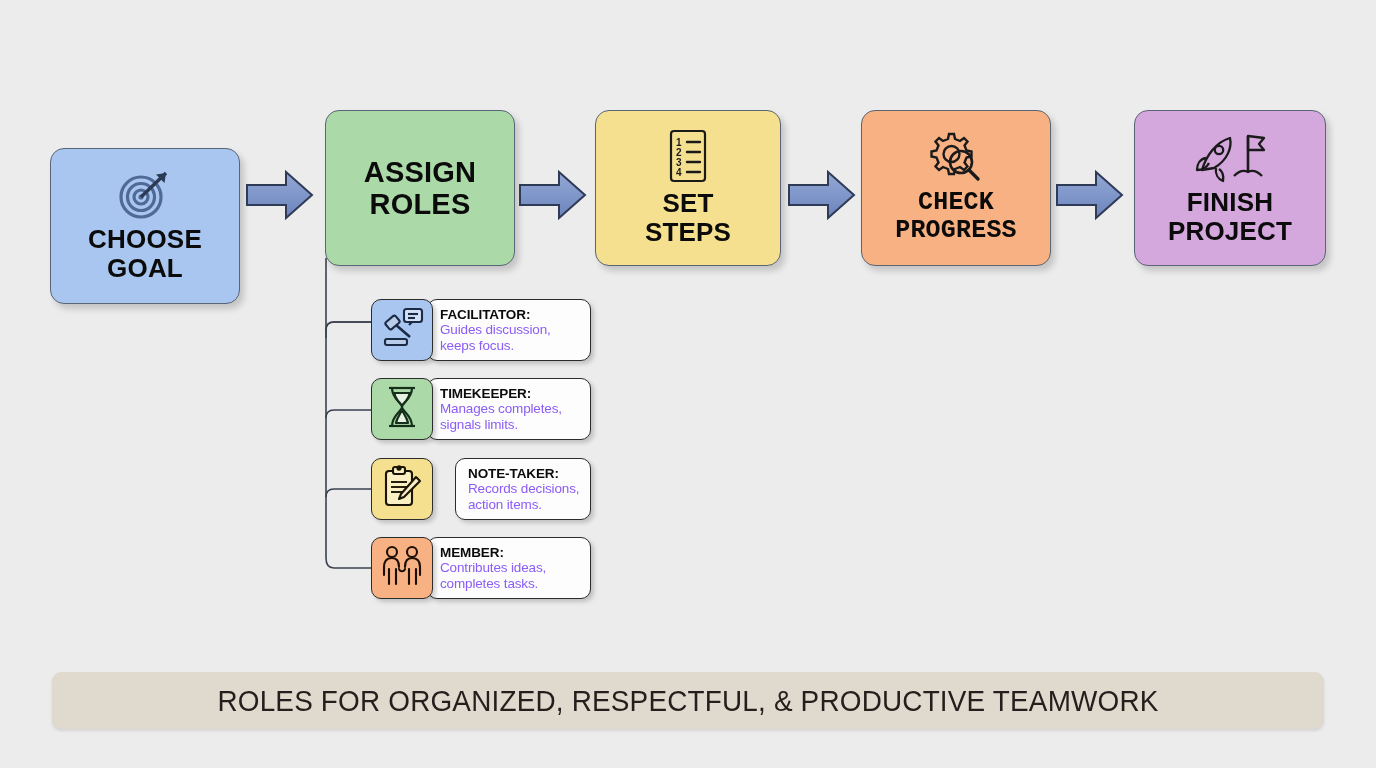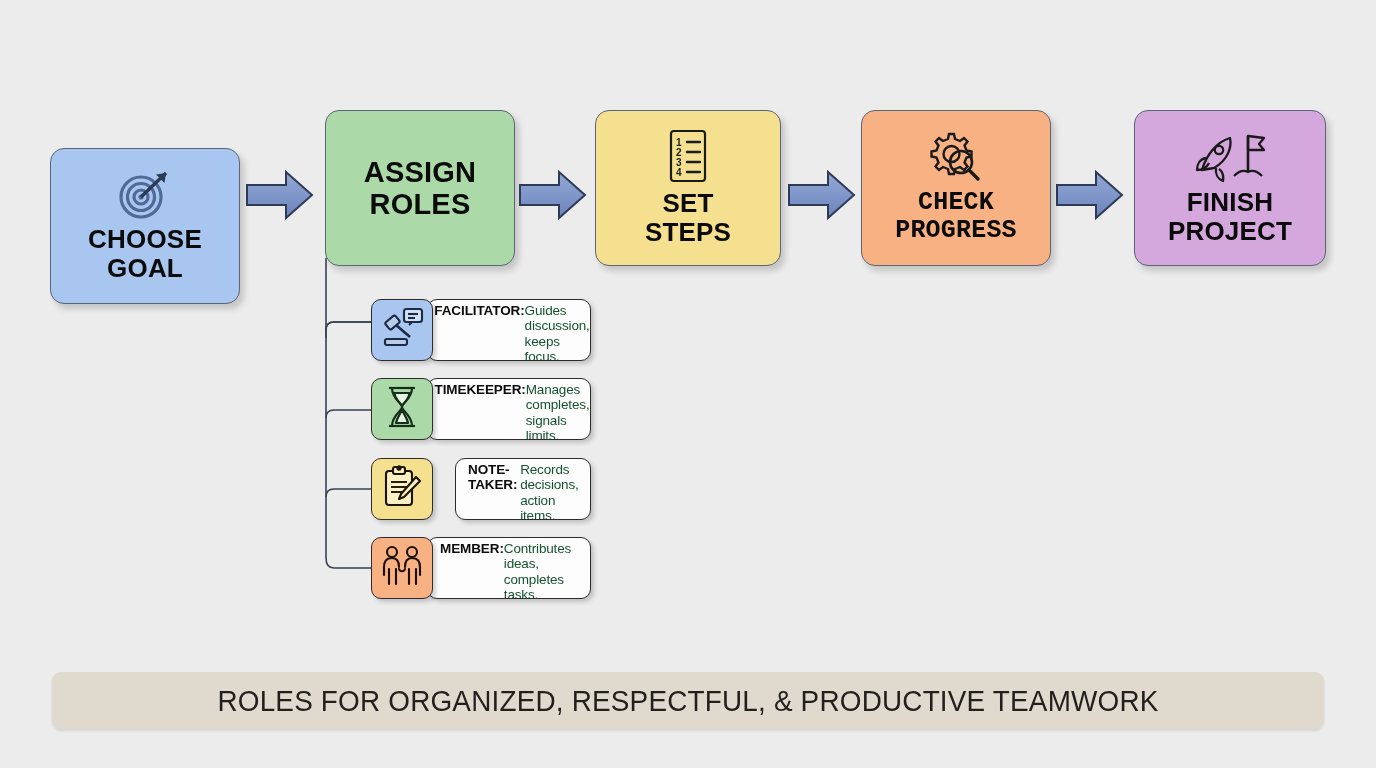--- a/index.html
+++ b/index.html
@@ -78,29 +78,29 @@
     position: relative; z-index: 2;
   }
   .role-body {
     flex: 1;
     margin-left: -6px;
     background: #fdfdfd;
     border: 1.4px solid #2c2c2c;
     border-radius: 10px;
     box-shadow: 3px 3px 4px rgba(0,0,0,0.18);
     padding: 3px 6px 3px 12px;
-    display: flex; flex-direction: row; justify-content: center;
+    display: flex; flex-direction: column; justify-content: center;
     overflow: hidden;
   }
   .role-title {
     font-weight: bold; font-size: 13.5px; color: #0b0b0b;
     line-height: 1.12; letter-spacing: -0.1px;
   }
   .role-desc {
-    font-size: 13.5px; color: #14532d; line-height: 1.14;
+    font-size: 13.5px; color: #8b5cf6; line-height: 1.14;
     white-space: pre-line; letter-spacing: -0.15px;
   }
 
   
   #banner {
     position: absolute;
     left: 52px; top: 672px; width: 1272px; height: 57px;
     background: #e0dace;
     border-radius: 9px;
     display: flex; align-items: center; justify-content: center;

